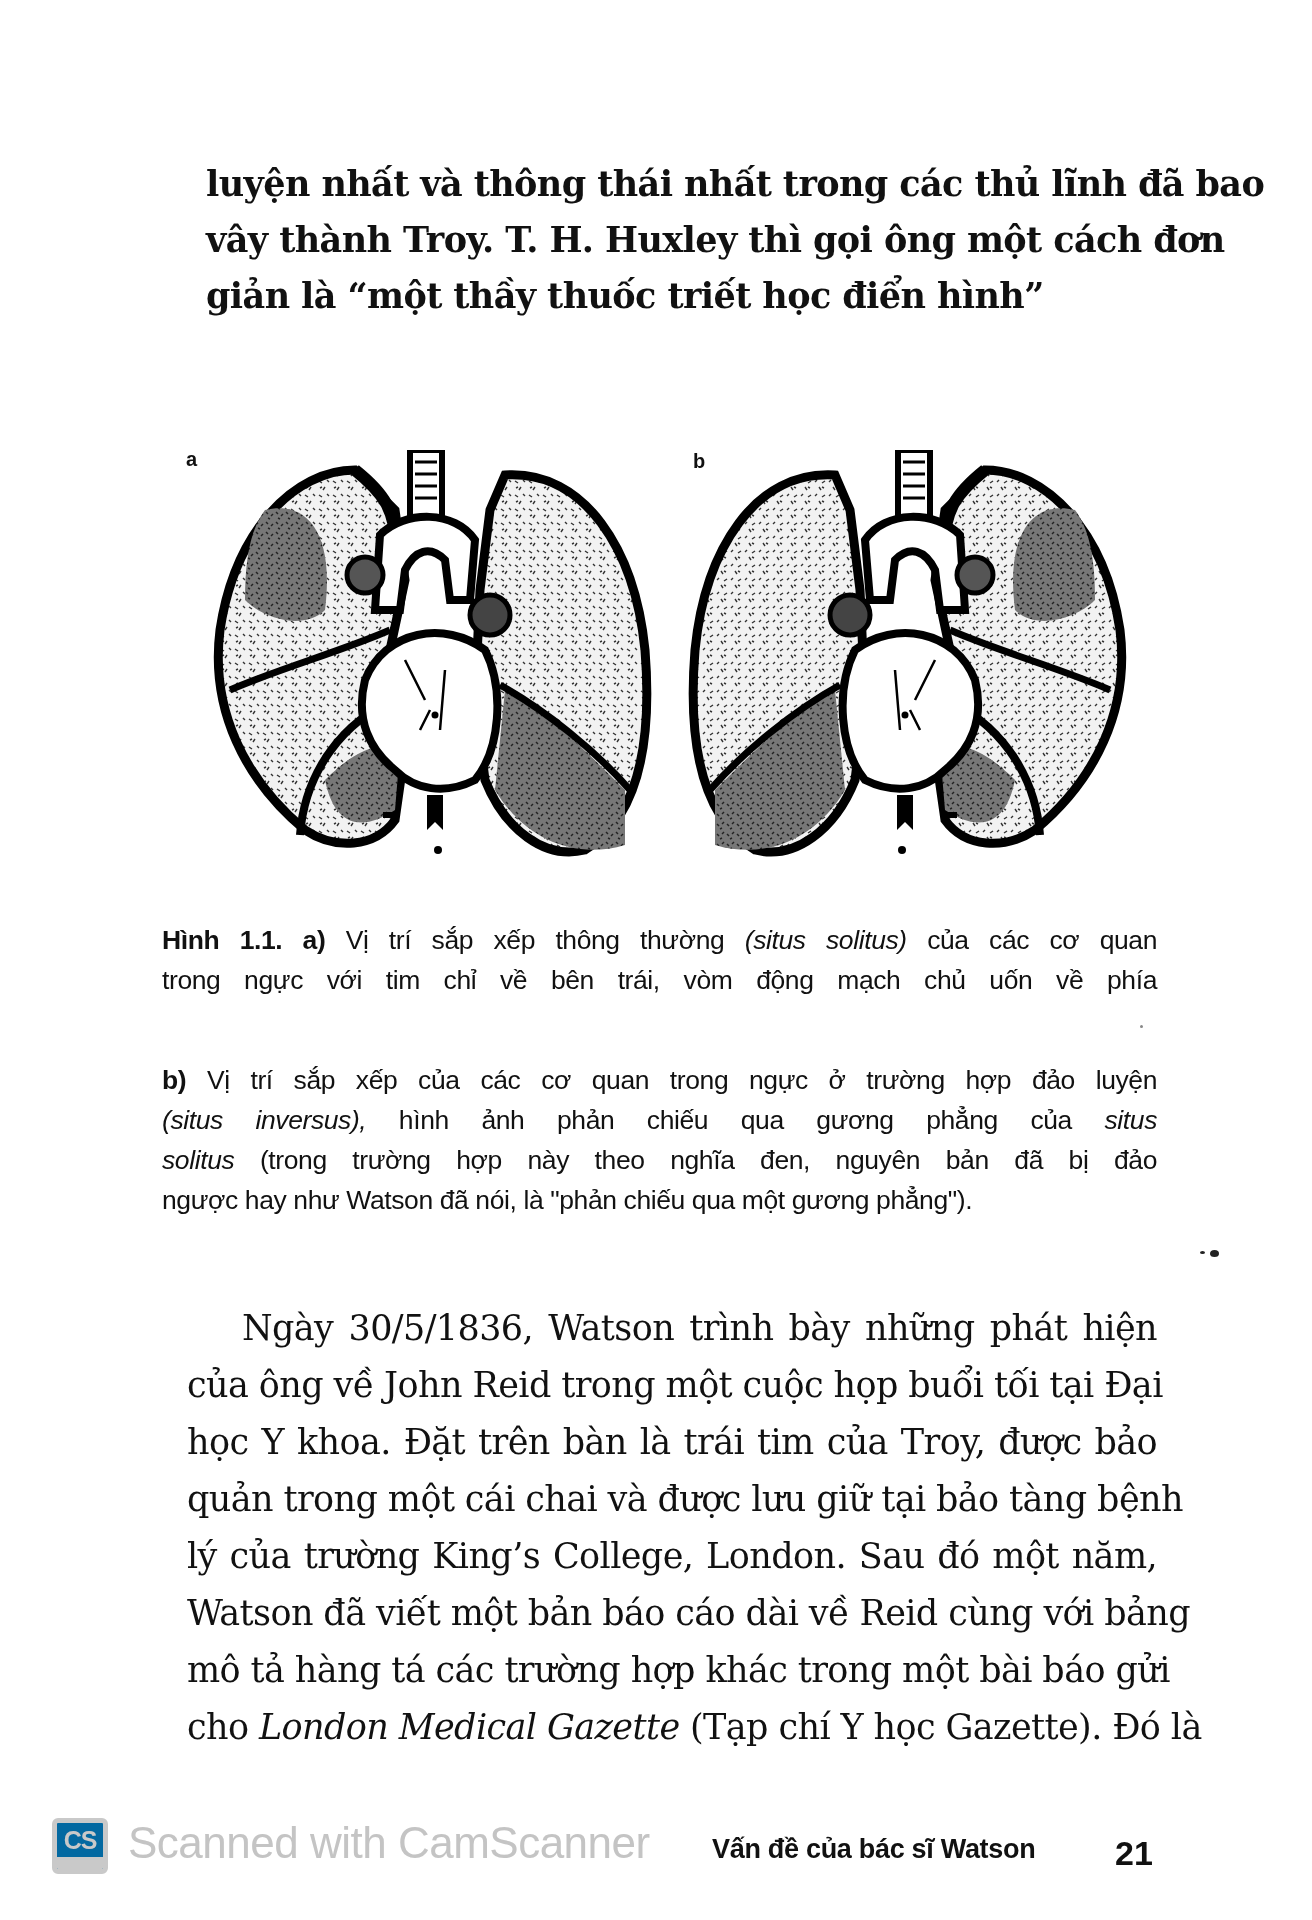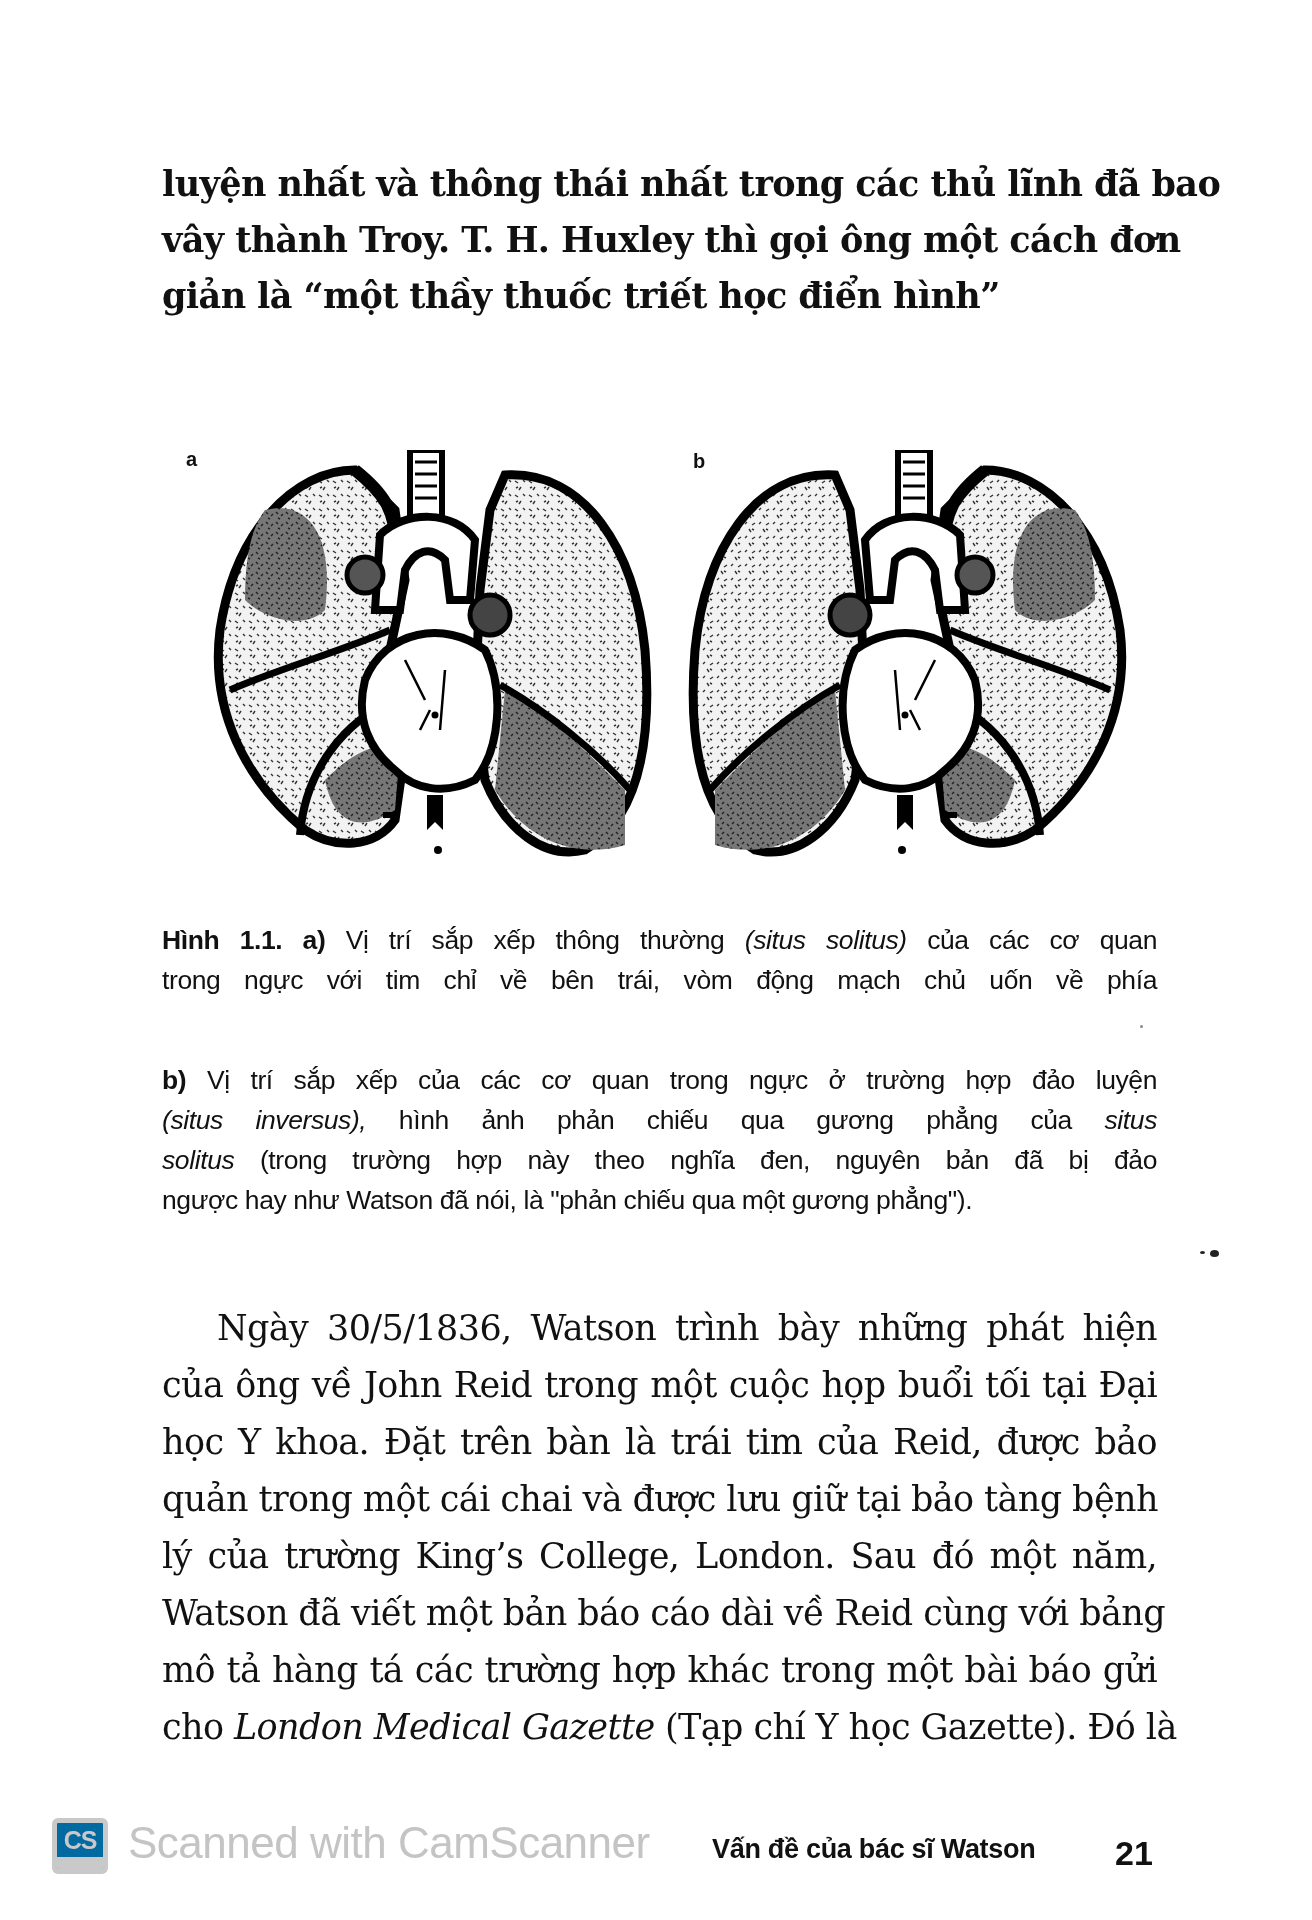--- a/index.html
+++ b/index.html
@@ -12,41 +12,41 @@
     }
     .serif { font-family: "DejaVu Serif", "Liberation Serif", serif; }
     .sans  { font-family: "Liberation Sans", "DejaVu Sans", sans-serif; }
 
     .top-para {
       position: absolute; left: 162px; top: 156px; width: 995px;
       font-size: 35px; line-height: 56px; font-weight: bold;
       letter-spacing: -0.6px;
       text-align: justify;
     }
-    .top-para .line { display: block; white-space: nowrap; text-align-last: justify; }
+    .top-para .line { display: block; white-space: nowrap; text-align-last: justify; margin-left: 44px; }
     .top-para .line.last { text-align-last: left; }
 
     .figure { position: absolute; left: 150px; top: 430px; width: 1010px; height: 460px; }
     .fig-label { position: absolute; font-weight: bold; font-size: 20px; }
     .lung-svg { position: absolute; }
 
     .caption {
       position: absolute; left: 162px; width: 995px;
       font-size: 26.5px; line-height: 40px; letter-spacing: -0.4px;
     }
     .caption .line { display: block; white-space: nowrap; text-align: justify; text-align-last: justify; }
     .caption .line.last { text-align-last: left; }
     .caption b { font-weight: bold; }
     .caption i { font-style: italic; }
 
     .body-para {
       position: absolute; left: 162px; top: 1300px; width: 995px;
       font-size: 35px; line-height: 57px; letter-spacing: -0.6px;
     }
-    .body-para .line { display: block; white-space: nowrap; text-align: justify; text-align-last: justify; }
+    .body-para .line { display: block; white-space: nowrap; text-align: justify; text-align-last: justify; margin-left: 25px; }
     .body-para .line.indent { padding-left: 55px; }
     .body-para i { font-style: italic; }
 
     .stray { position: absolute; background: #222; border-radius: 50%; }
 
     .footer { position: absolute; left: 0; top: 1810px; width: 1312px; height: 70px; }
     .cs-logo {
       position: absolute; left: 52px; top: 8px; width: 56px; height: 56px;
       border: 5px solid #c9c9c9; border-radius: 6px; box-sizing: border-box;
       overflow: hidden; background: #0369a1;
@@ -159,21 +159,21 @@
   <span class="line last">ngược hay như Watson đã nói, là "phản chiếu qua một gương phẳng").</span>
 </div>
 
 <div class="stray" style="left:1210px; top:1250px; width:9px; height:7px;"></div>
 <div class="stray" style="left:1200px; top:1251px; width:5px; height:3px;"></div>
 <div class="stray" style="left:1140px; top:1025px; width:3px; height:3px; background:#888;"></div>
 
 <div class="body-para serif">
   <span class="line indent">Ngày 30/5/1836, Watson trình bày những phát hiện</span>
   <span class="line">của ông về John Reid trong một cuộc họp buổi tối tại Đại</span>
-  <span class="line">học Y khoa. Đặt trên bàn là trái tim của Reid, được bảo</span>
+  <span class="line">học Y khoa. Đặt trên bàn là trái tim của Troy, được bảo</span>
   <span class="line">quản trong một cái chai và được lưu giữ tại bảo tàng bệnh</span>
   <span class="line">lý của trường King’s College, London. Sau đó một năm,</span>
   <span class="line">Watson đã viết một bản báo cáo dài về Reid cùng với bảng</span>
   <span class="line">mô tả hàng tá các trường hợp khác trong một bài báo gửi</span>
   <span class="line"><span>cho </span><i>London Medical Gazette</i><span> (Tạp chí Y học Gazette). Đó là</span></span>
 </div>
 
 <div class="footer">
   <div class="cs-logo">
     <span class="cs-text sans">CS</span>

